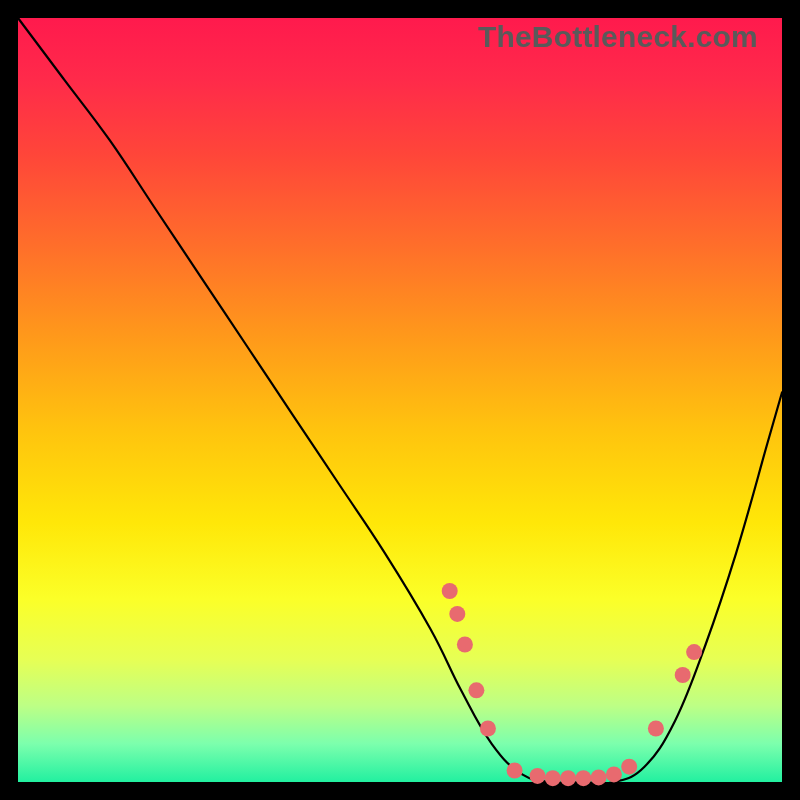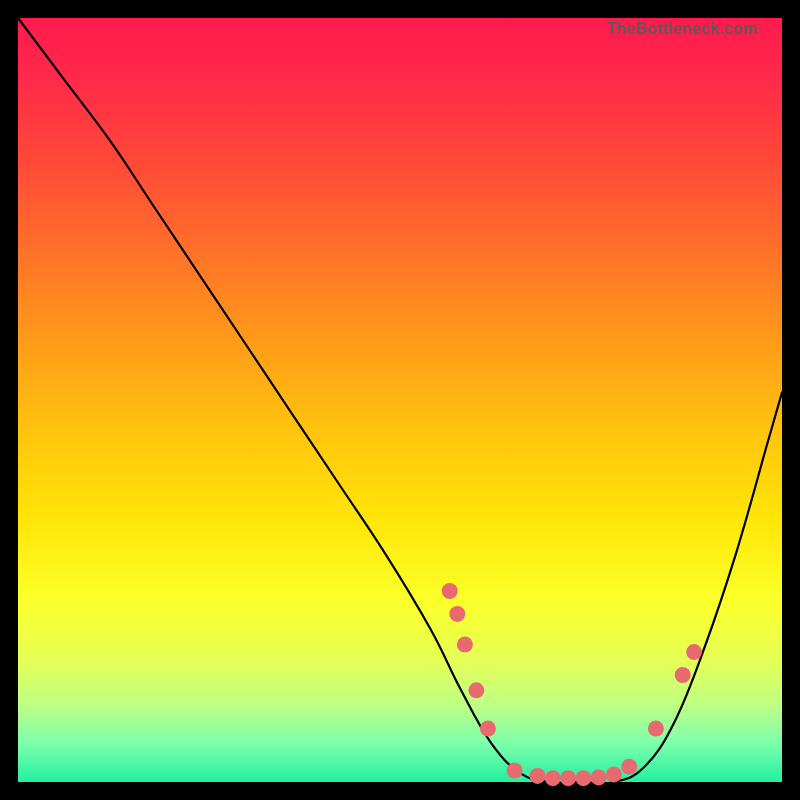--- a/index.html
+++ b/index.html
@@ -28,21 +28,21 @@
       #e6ff55 84%,
       #bdff85 90%,
       #7cffad 95%,
       #22f0a0 100%);
   }
   .watermark {
     position: absolute;
     top: 2px;
     right: 24px;
     font-family: Arial, Helvetica, sans-serif;
-    font-size: 16px;
+    font-size: 30px;
     font-weight: 600;
     color: #5a5a5a;
     letter-spacing: 0.2px;
     user-select: none;
   }
   svg.curve {
     position: absolute;
     left: 0; top: 0;
     width: 764px;
     height: 764px;

